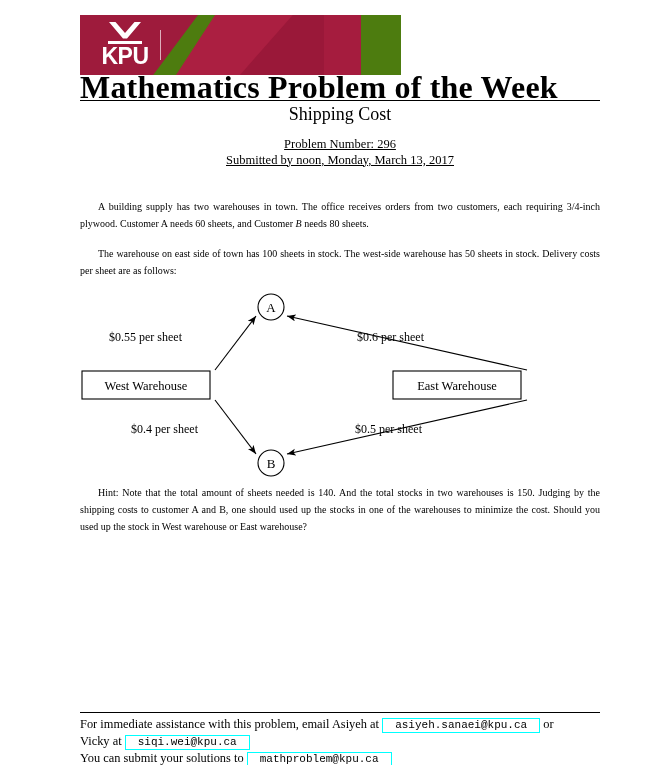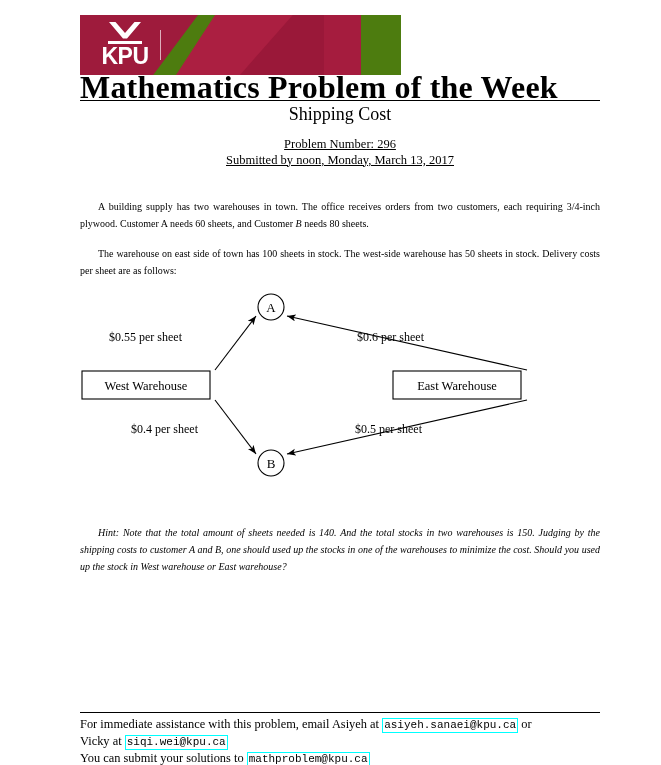--- a/index.html
+++ b/index.html
@@ -158,21 +158,21 @@
     left: 80px;
     width: 520px;
     font-size: 10px;
     line-height: 17px;
     text-align: justify;
     text-indent: 18px;
   }
   .para-intro { top: 198px; }
   .para-stock { top: 245px; }
   .para-find  { top: 485px; }
-  .para-hint  { top: 524px; font-style: italic; }
+  .para-hint  { top: 484px; }
 
   
   .diagram {
     position: absolute;
     left: 75px;
     top: 285px;
     width: 520px;
     height: 200px;
   }
   .diagram svg { display: block; }
@@ -217,21 +217,21 @@
     top: 716px;
     width: 525px;
     font-size: 12.4px;
     line-height: 17px;
   }
   .footer-line { white-space: nowrap; }
   .maillink {
     font-family: "Liberation Mono", monospace;
     font-size: 11px;
     border: 1px solid #00ffff;
-    padding: 0 1px;
+    padding: 0 12px;
     color: #000000;
     text-decoration: none;
     display: inline-block;
     line-height: 13px;
   }
   .italic { font-style: italic; }
 </style>
 </head>
 <body>
 

